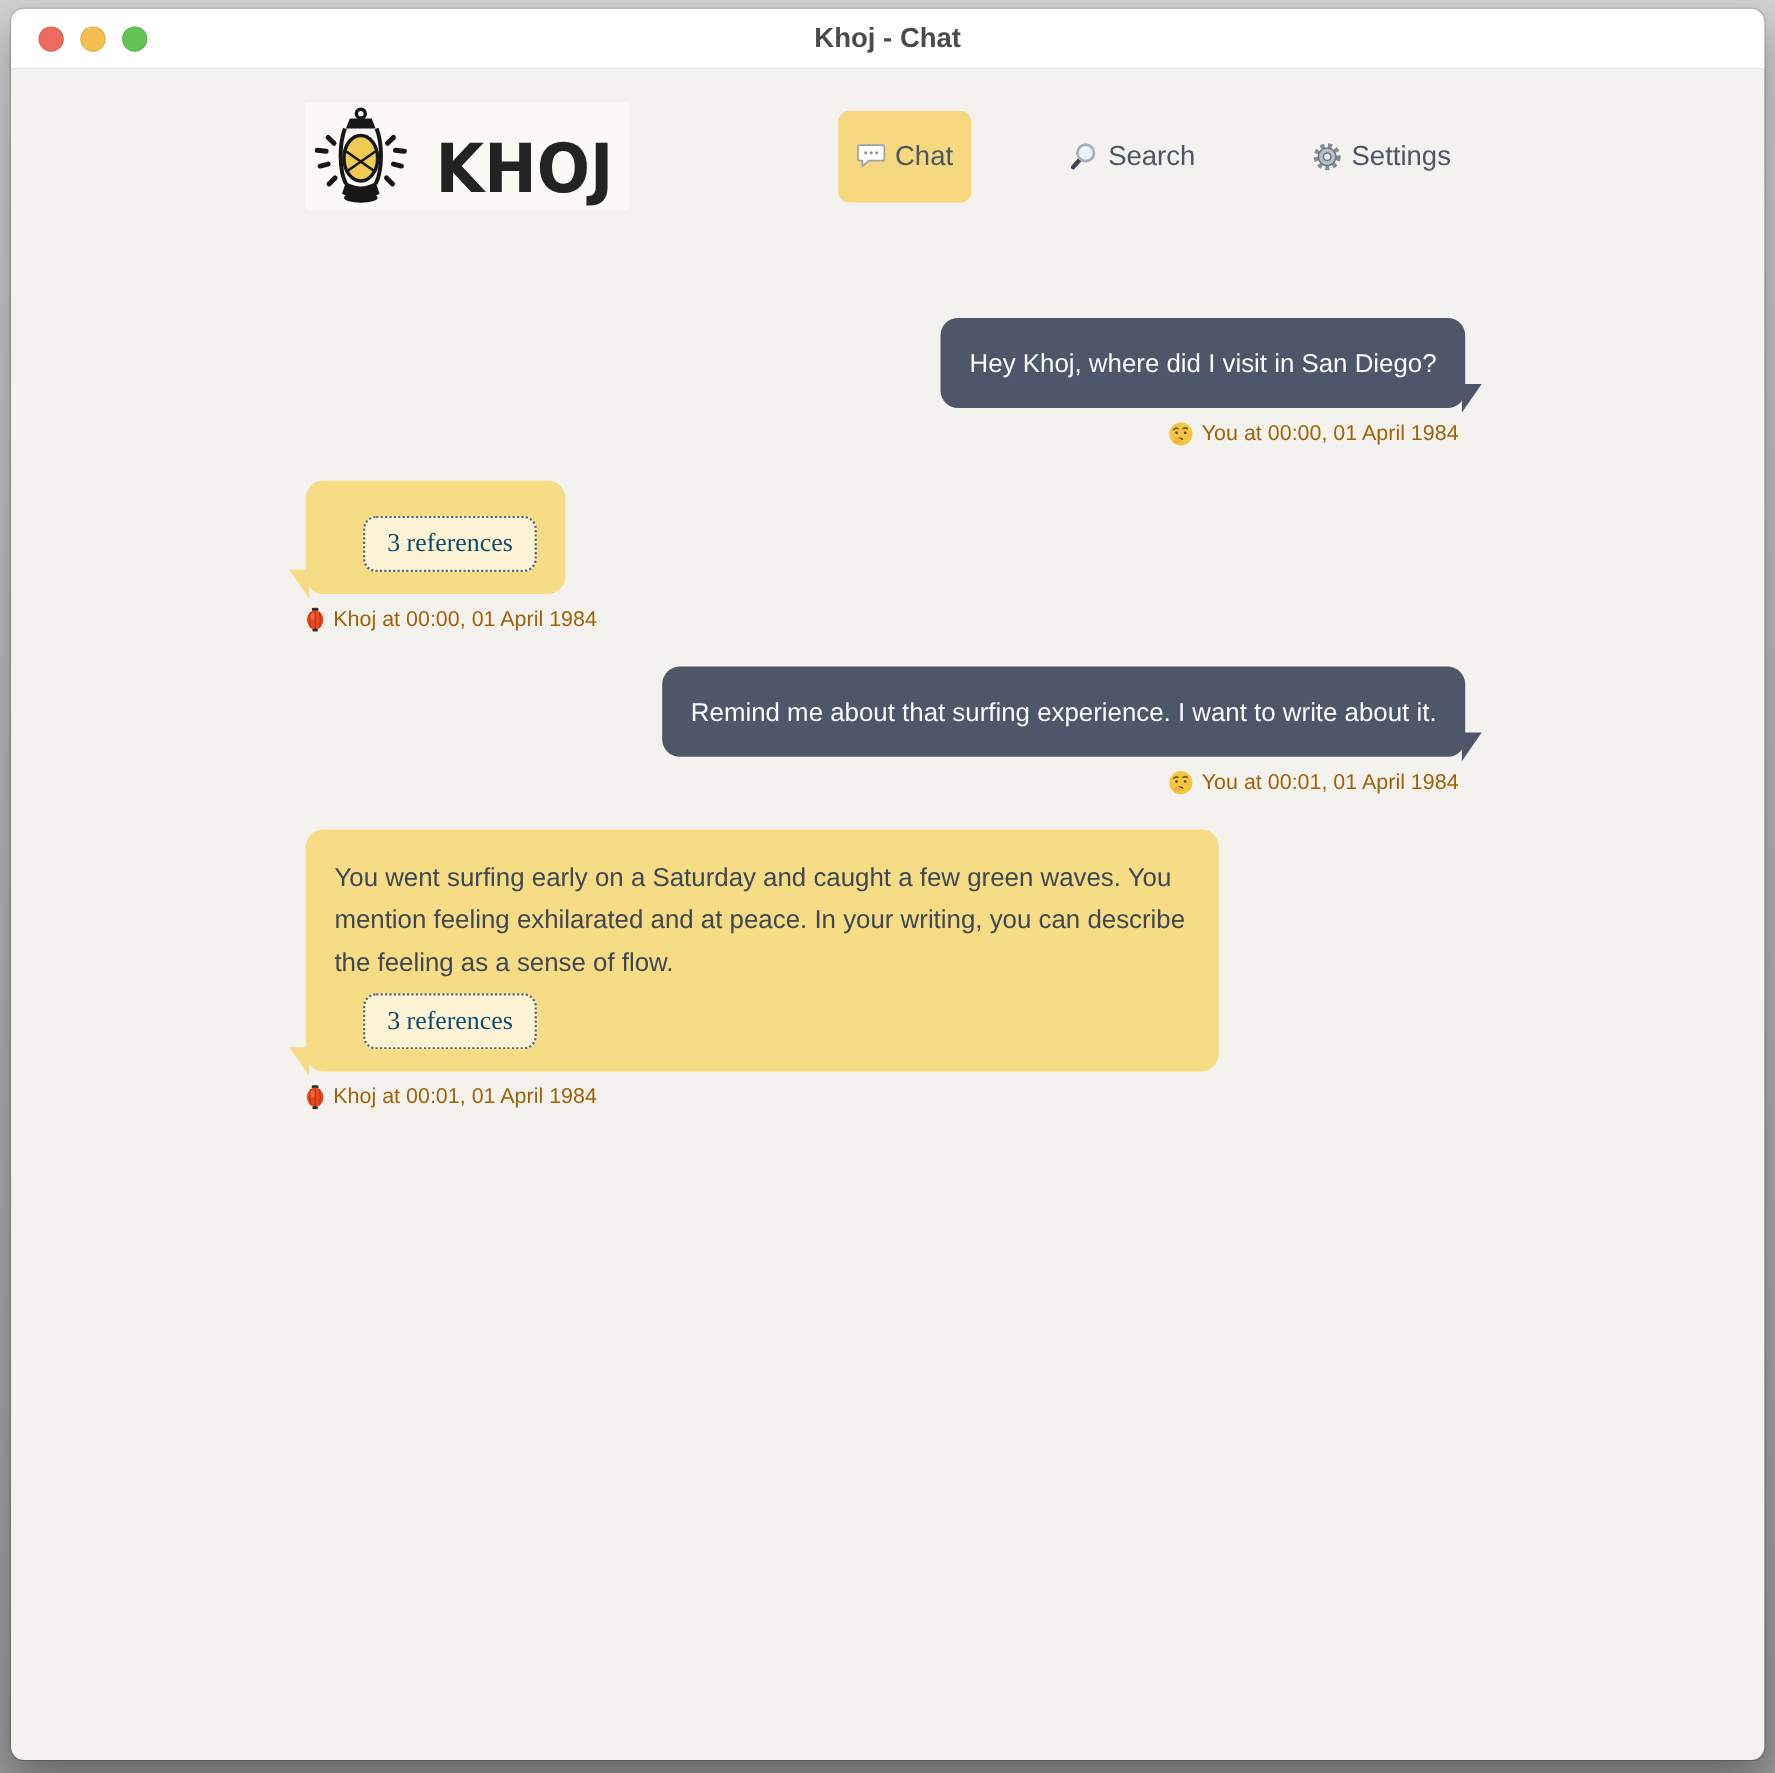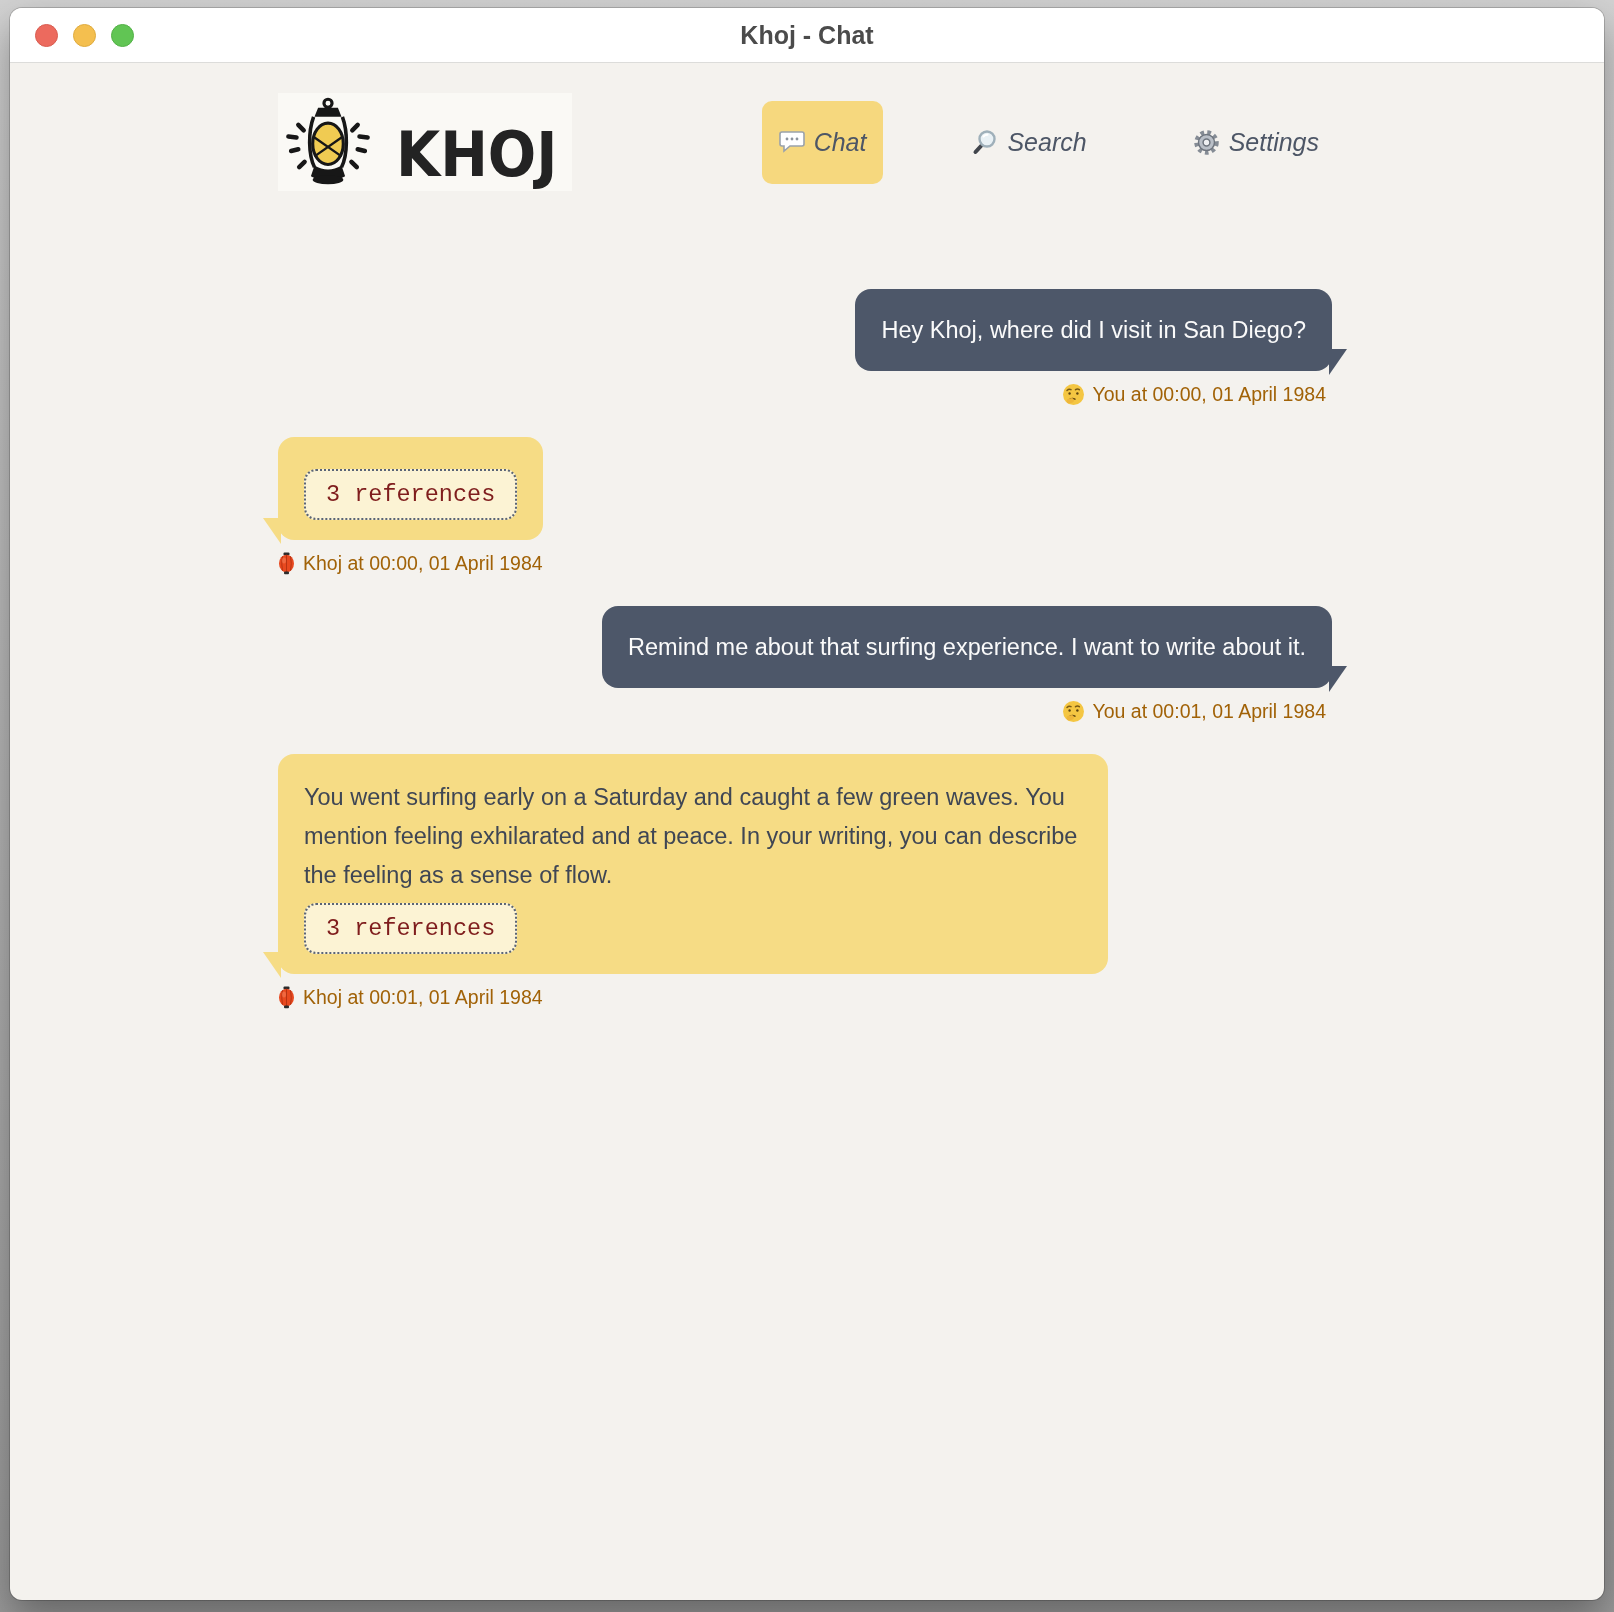--- a/index.html
+++ b/index.html
@@ -55,21 +55,21 @@
   .logo {
     display: flex; align-items: flex-end; gap: 22px;
     background: #faf9f5; padding: 4px 14px 4px 4px;
   }
   .logo svg { display: block; }
   .logo-text {
     font-size: 57px; font-weight: 800; color: #232323;
     letter-spacing: 0px; transform: scaleY(1.08);
     font-family: "DejaVu Sans", "Liberation Sans", sans-serif;
   }
-  .nav { display: flex; align-items: center; gap: 72px; font-style: italic; }
+  .nav { display: flex; align-items: center; gap: 72px; }
   .nav-item {
     display: flex; align-items: center; gap: 9px;
     font-size: 25px; color: #4d5666; cursor: pointer;
     padding: 27px 17px; border-radius: 10px;
   }
   .nav-item.active { background: #f6d87e; }
   .nav-item svg { display: block; }
   
   .chat-area { flex: 1; overflow: hidden; }
   .messages { margin-top: 100px; }
@@ -105,27 +105,28 @@
   .khoj .bubble::after {
     content: ""; position: absolute; left: -15px; bottom: -4px;
     width: 0; height: 0;
     border-top: 26px solid #f6dc85;
     border-left: 18px solid transparent;
   }
   .refs {
     display: inline-block;
     margin-top: 8px;
     padding: 10px 20px;
-    font-family: Liberation Mono, monospace;
+    font-family: Liberation Serif, serif;
     font-size: 23.5px;
-    color: #7f1d1d;
+    color: #0c4a6e;
     background: rgba(255,255,255,0.65);
     border: 2px dotted #5a6476;
     border-radius: 12px;
     cursor: pointer;
+    margin-left: 26px;
   }
   .meta {
     margin-top: 12px;
     font-size: 19.5px;
     color: #a16207;
     display: flex; align-items: center; gap: 8px;
   }
   .you .meta  { margin-right: 10px; }
   .khoj .meta { margin-left: 0px; }
   .meta svg { display: block; }

